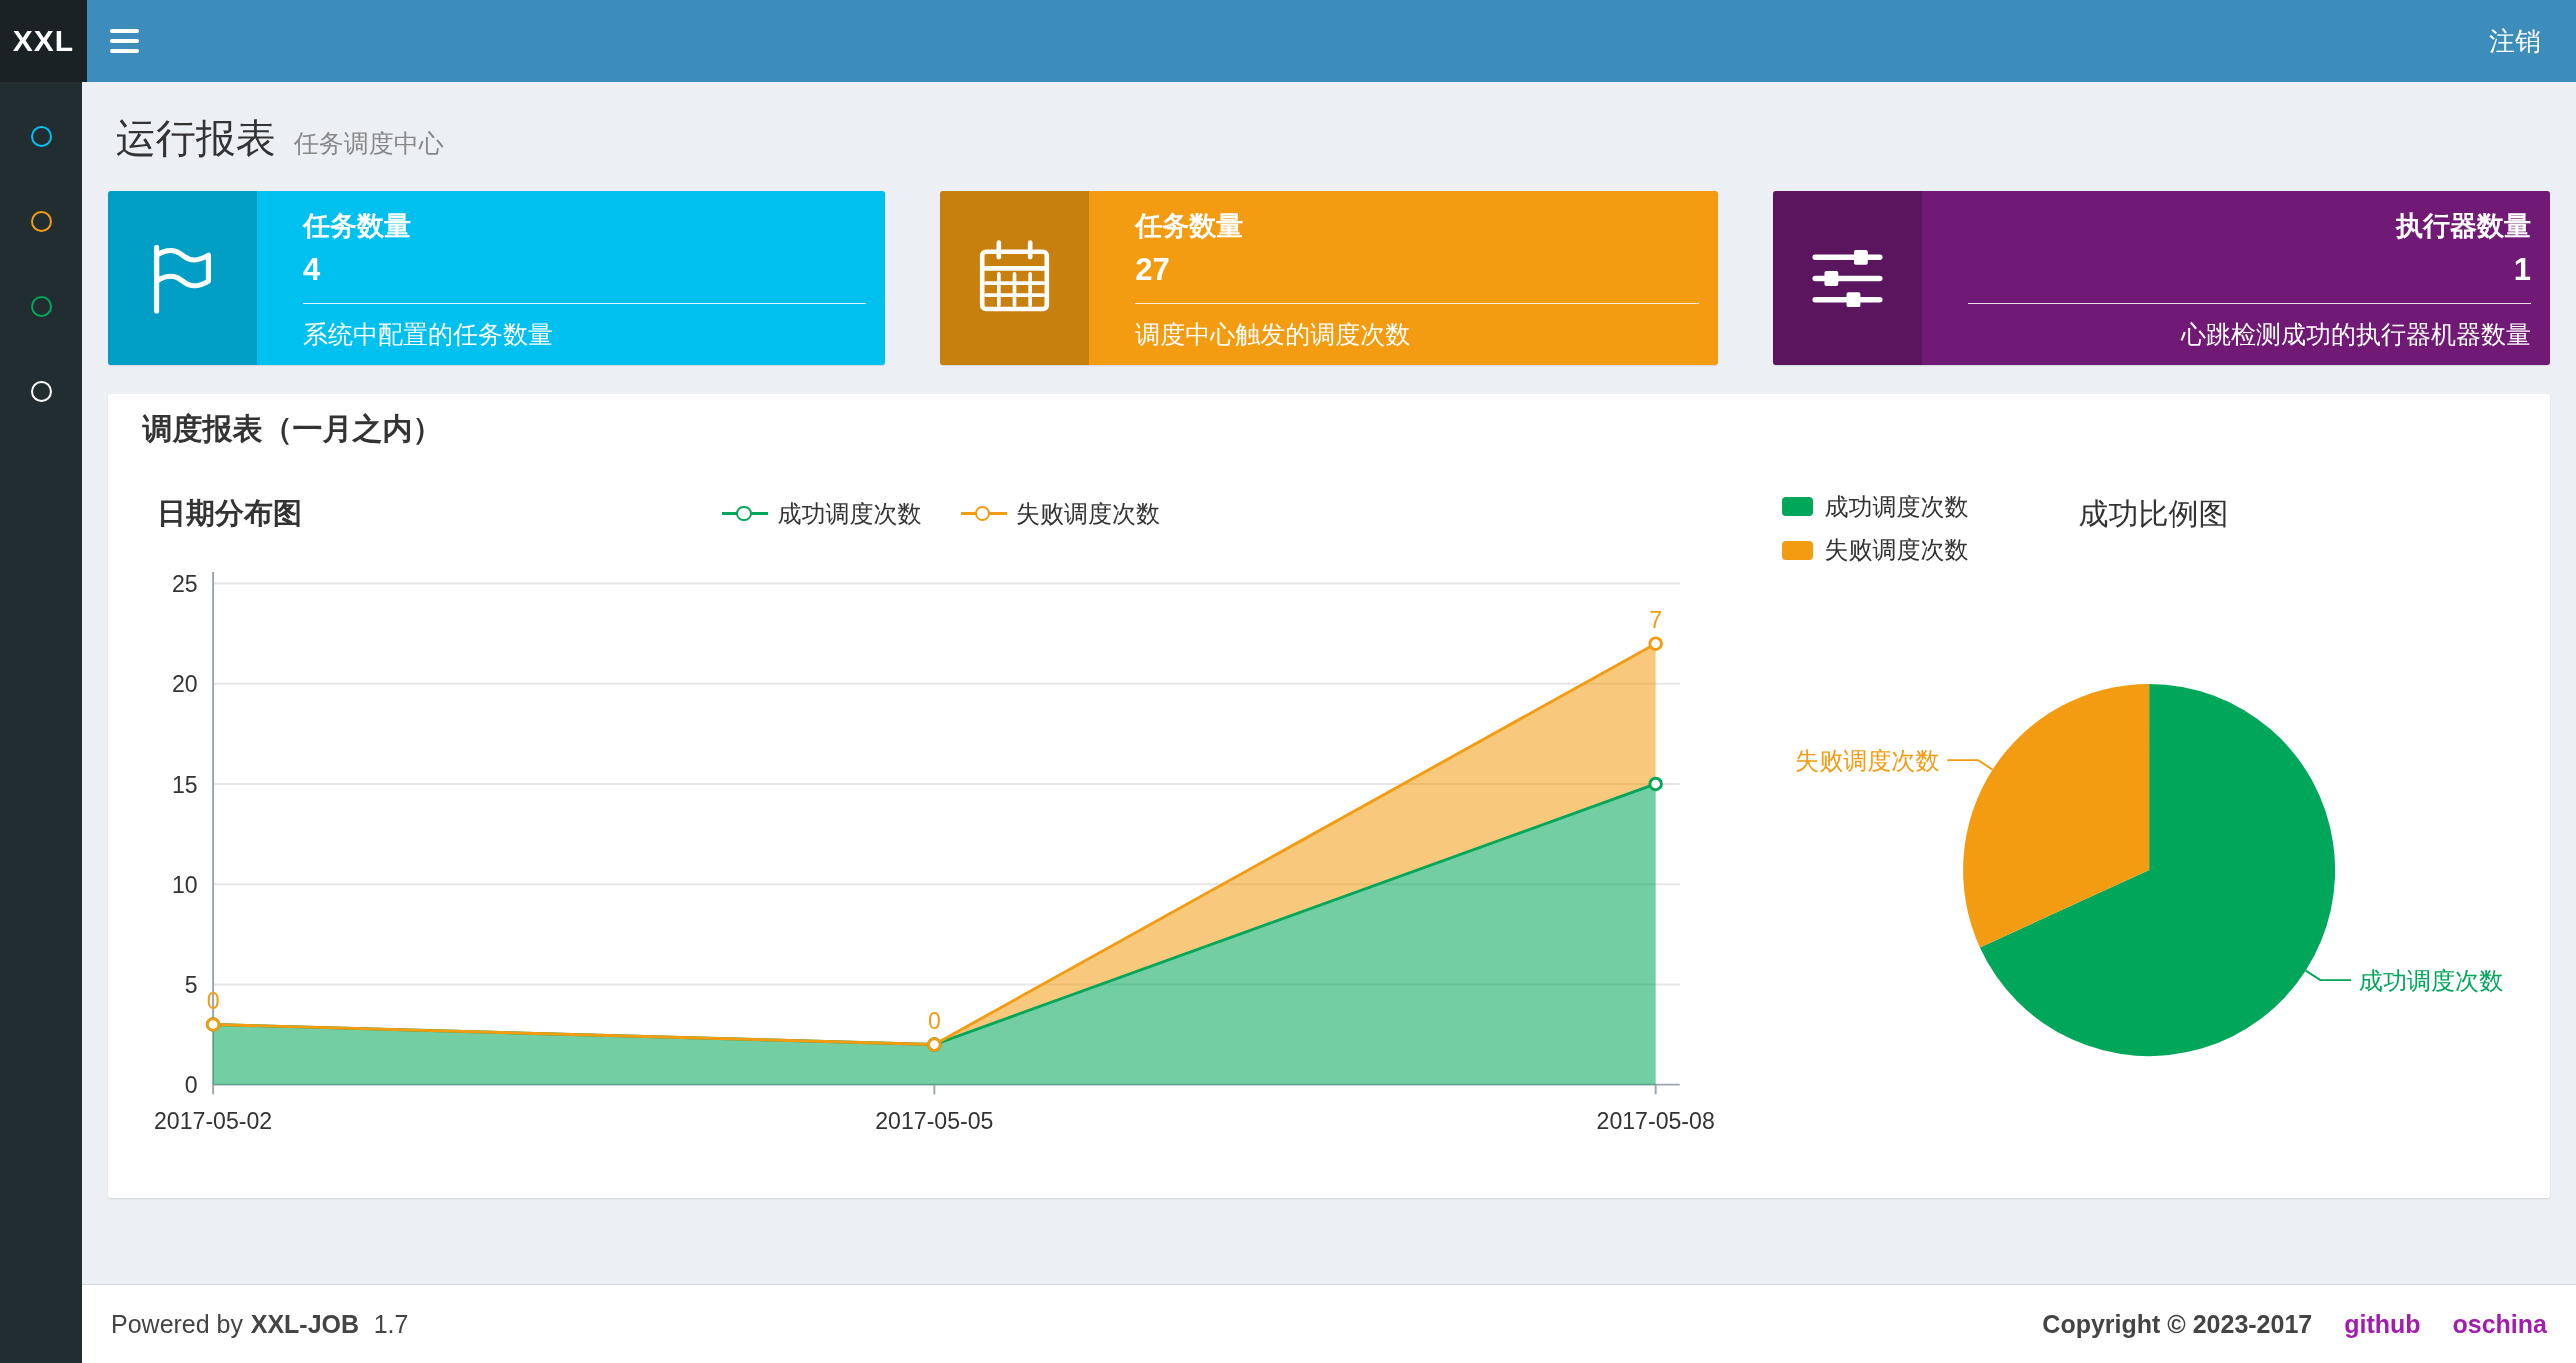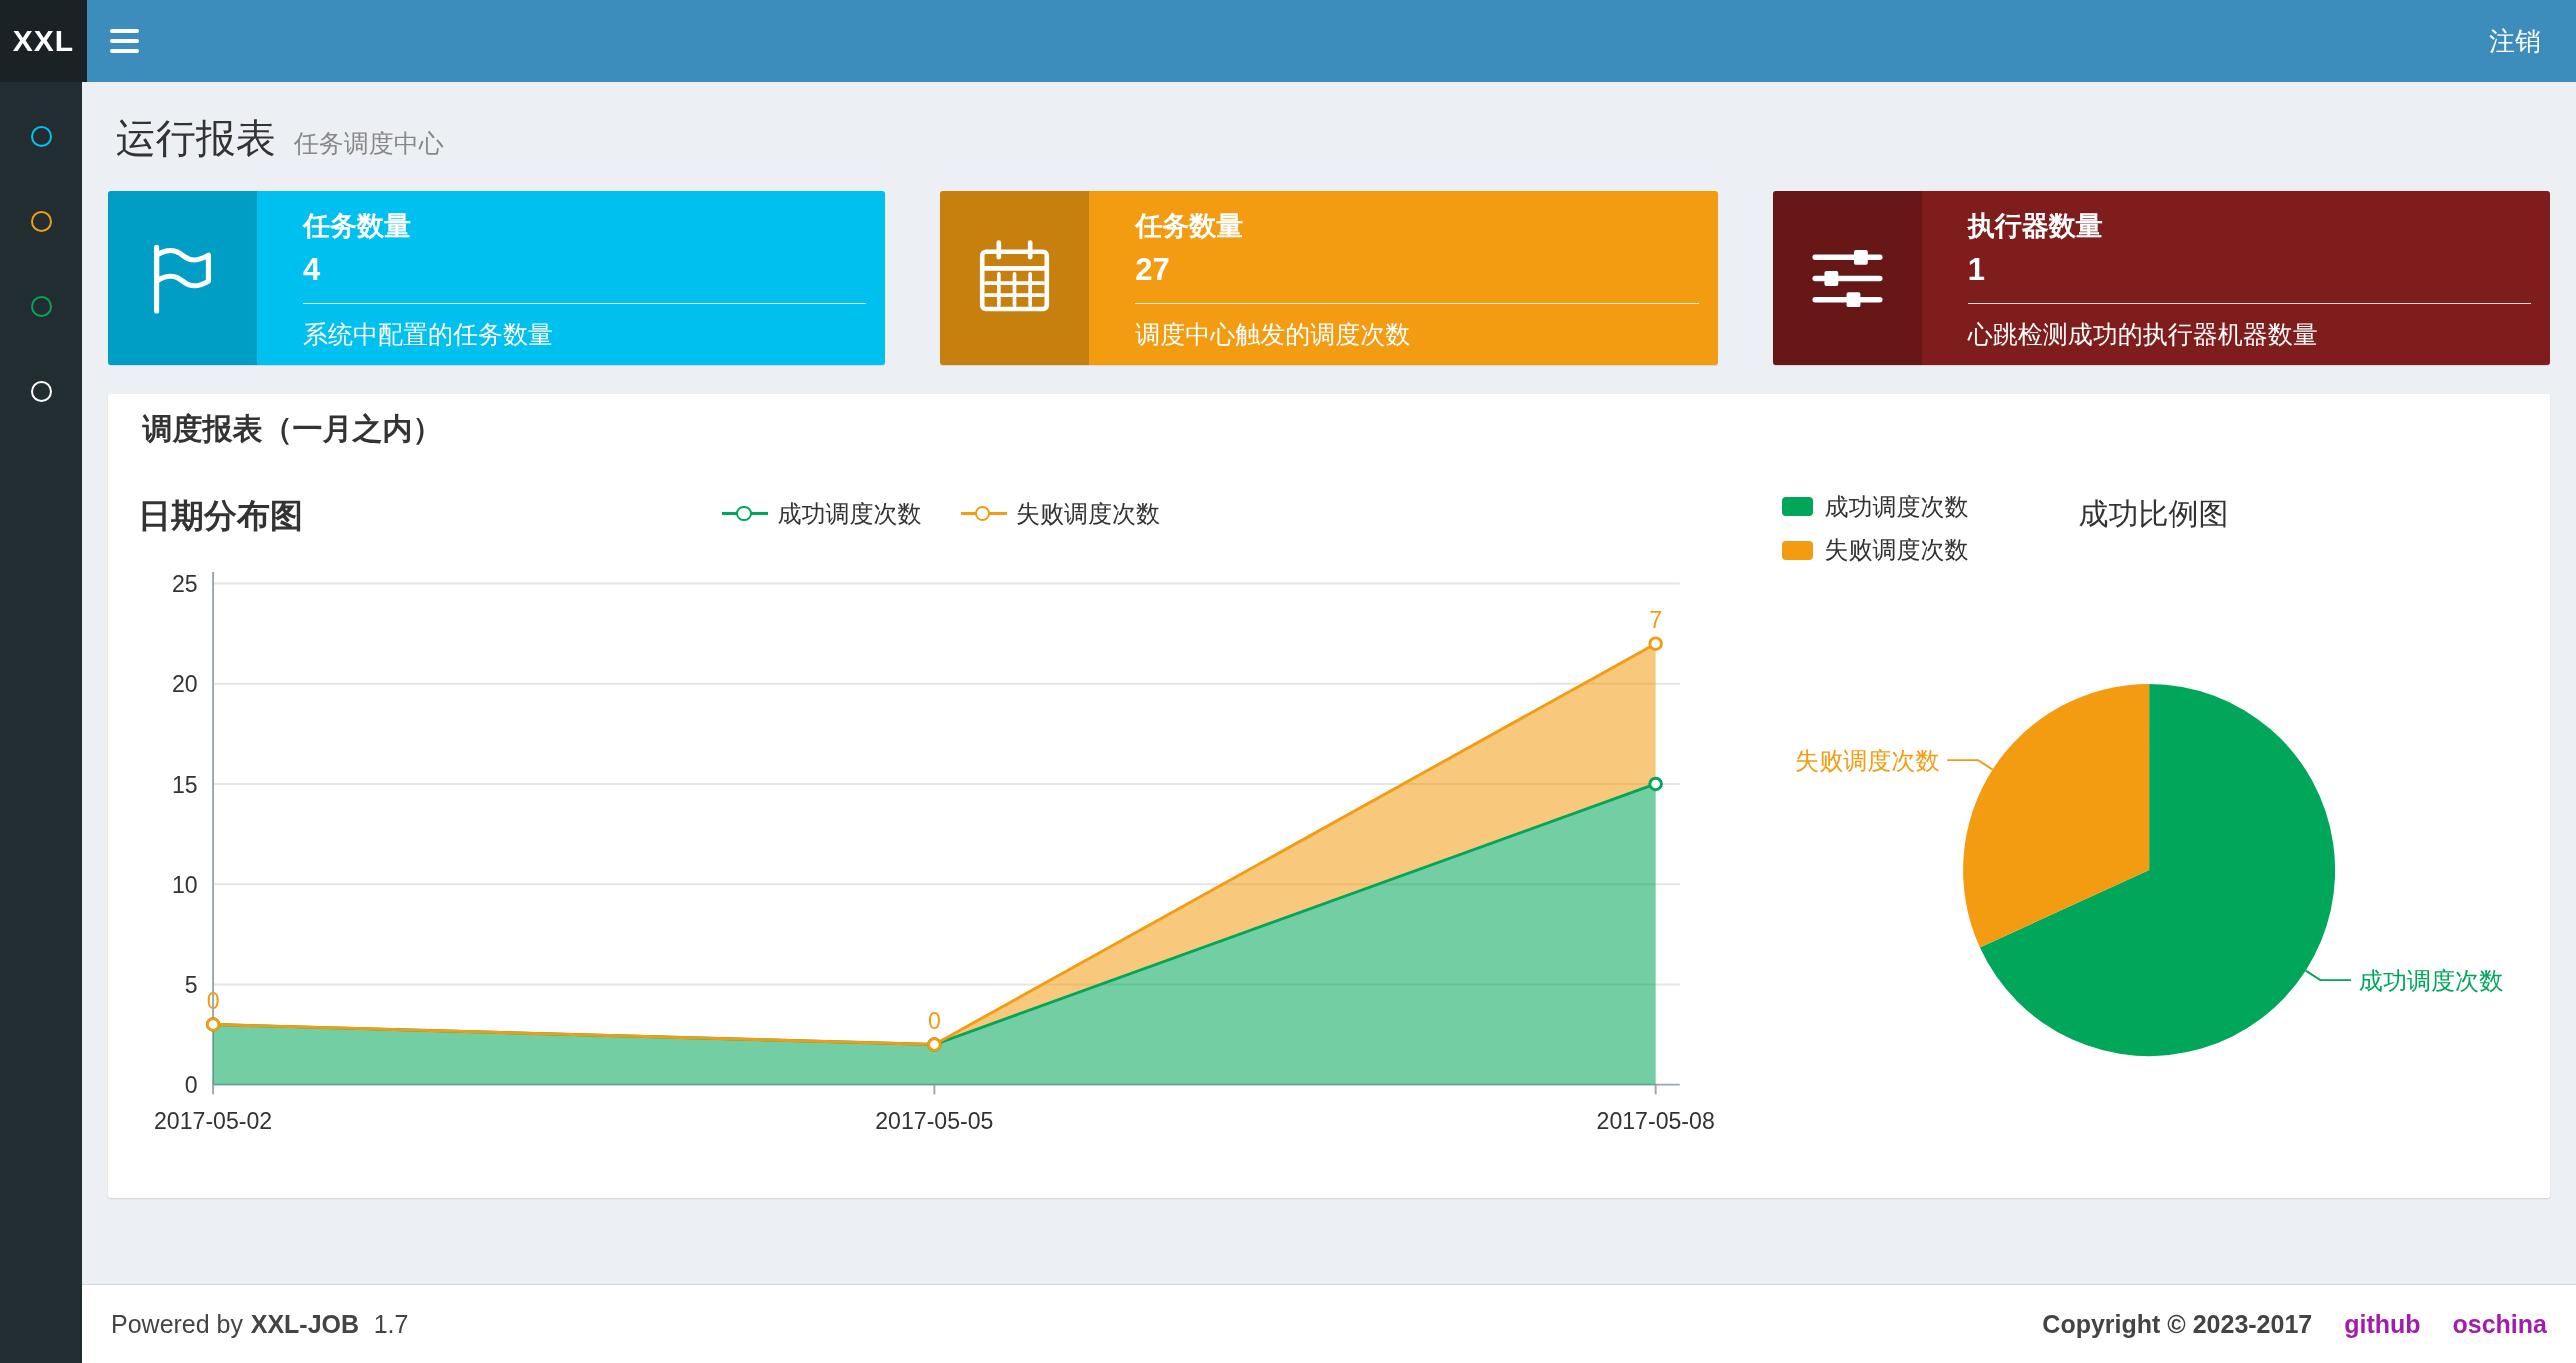--- a/index.html
+++ b/index.html
@@ -37,21 +37,21 @@
   .stat-divider{border:none;border-top:1.9px solid rgba(255,255,255,0.85);margin:15.4px 0 13.5px 0;width:100%;}
   .stat-desc{font-size:25px;}
 
   
   .panel{margin-top:29px;background:#fff;border-radius:2.9px;box-shadow:0 1px 1.9px rgba(0,0,0,0.12);
          padding:7px 23px 29px 23px;height:804px;}
   .panel-title{font-size:30px;font-weight:600;color:#333;margin:7.7px 0 39px 11.6px;}
   .charts{display:flex;}
   .line-widget{width:1620px;position:relative;}
   .chart-head{position:relative;height:56px;}
-  .chart-title{position:absolute;left:7px;top:5.8px;font-size:33px;font-weight:bold;color:#333;margin:0;}
+  .chart-title{position:absolute;left:26px;top:5.8px;font-size:29px;font-weight:bold;color:#333;margin:0;}
   .line-legend{position:absolute;left:0;right:0;top:9.6px;display:flex;justify-content:center;gap:39px;}
   .legend-item{display:flex;align-items:center;gap:9.6px;cursor:pointer;}
   .line-marker{position:relative;width:46px;height:17.4px;display:inline-block;}
   .line-marker::before{content:"";position:absolute;left:0;right:0;top:50%;margin-top:-1.9px;border-top:3.9px solid currentColor;}
   .line-marker::after{content:"";position:absolute;left:50%;top:50%;width:11.6px;height:11.6px;margin:-8.7px 0 0 -8.7px;border:2.9px solid currentColor;border-radius:50%;background:#fff;}
   .legend-text{font-size:24px;color:#333;}
 
   .pie-widget{width:747px;margin-left:29px;position:relative;}
   .pie-head{position:relative;height:89px;}
   .pie-legend{position:absolute;left:1.9px;top:1.9px;}
@@ -145,21 +145,21 @@
           </svg>
         </div>
         <div class="stat-body">
           <span class="stat-label">任务数量</span>
           <span class="stat-value">27</span>
           <hr class="stat-divider">
           <span class="stat-desc">调度中心触发的调度次数</span>
         </div>
       </div>
 
-      <div class="stat-box" style="background-color: #7f1d1d;">
+      <div class="stat-box" style="background-color: #701a75; text-align: right;">
         <div class="stat-icon">
           <svg width="83" height="83" viewBox="0 0 90 90" fill="#fff" stroke="#fff" stroke-width="6" stroke-linecap="round">
             <line x1="10" y1="22" x2="80" y2="22"></line>
             <line x1="10" y1="45" x2="80" y2="45"></line>
             <line x1="10" y1="68" x2="80" y2="68"></line>
             <rect x="52" y="14" width="15" height="16" rx="2" stroke-width="0"></rect>
             <rect x="20" y="37" width="15" height="16" rx="2" stroke-width="0"></rect>
             <rect x="44" y="60" width="15" height="16" rx="2" stroke-width="0"></rect>
           </svg>
         </div>

